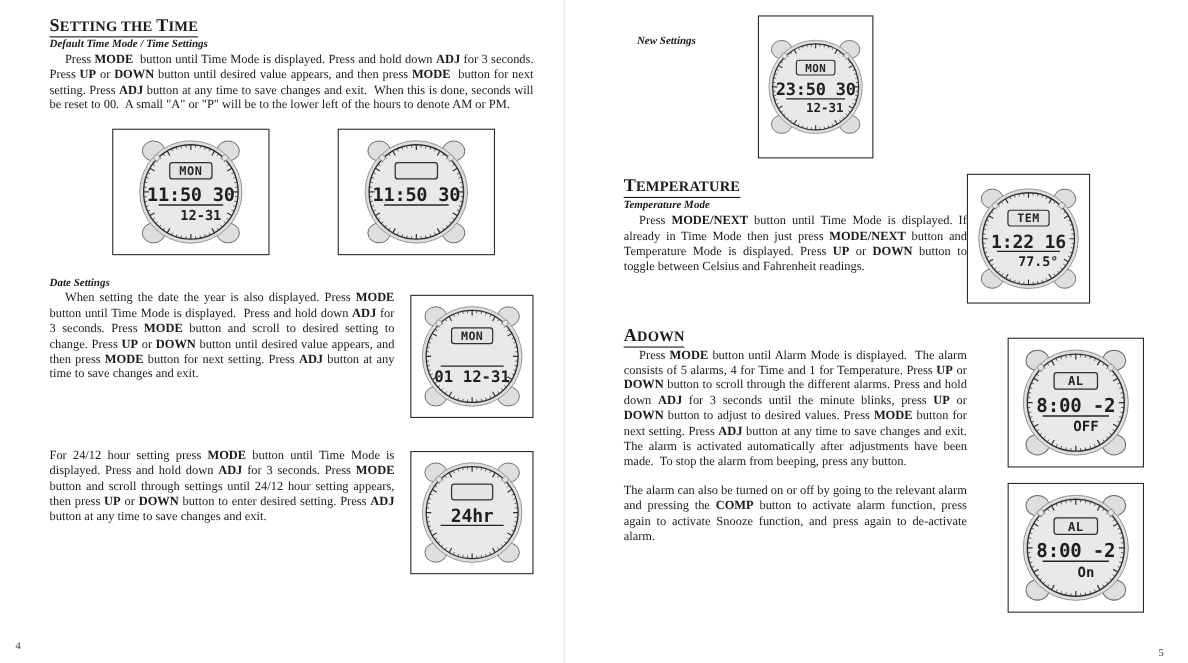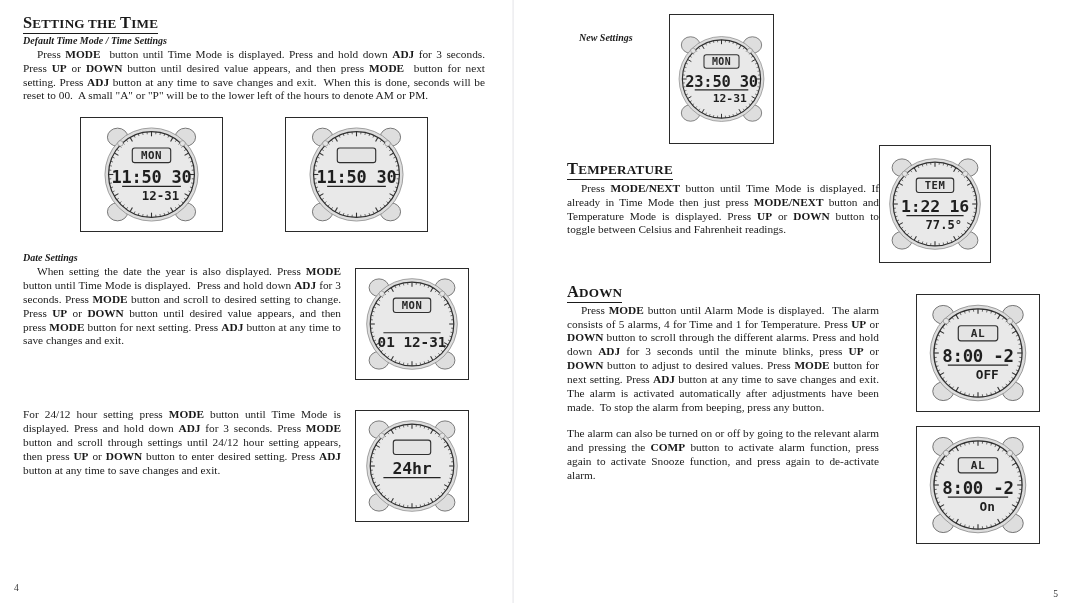--- a/index.html
+++ b/index.html
@@ -6,21 +6,21 @@
   body{
     width:1080px;height:603px;
     background:#ffffff;
     font-family:"Liberation Serif", serif;
     color:#1a1a1a;
     overflow:hidden;
     position:relative;
   }
   .spread{position:absolute;inset:0;display:flex;}
   .page{position:relative;height:603px;box-sizing:border-box;}
-  .page-left{width:513px;padding:14px 28px 0 23px;}
+  .page-left{width:513px;padding:14px 28px 0 45px;}
   .page-right{width:567px;padding:14px 30px 0 54px;}
   .gutter{position:absolute;left:512px;top:0;width:2px;height:603px;
           background:linear-gradient(to right,#f2f2f4,#e7e7ea);opacity:.75;}
 
   
   .h1{
     font-weight:bold;
     font-size:13.2px;
     letter-spacing:.2px;
     border-bottom:1.3px solid #1a1a1a;
@@ -411,21 +411,21 @@
             </div>
         </div>
       </div>
     </div>
 
     <div class="pagenum pn-left">4</div>
   </div>
 
   <div class="page page-right">
 
-    <div class="row" style="align-items:flex-start;gap:12px;padding-left:12px;">
+    <div class="row" style="align-items:flex-start;gap:32px;padding-left:12px;">
       <div class="h2" style="margin-top:18px;width:78px;">New Settings</div>
       <div class="figbox" style="width:105px;height:130px;">
         <div class="watch">
             <svg viewBox="0 0 100 100" preserveAspectRatio="xMidYMid meet">
     <ellipse cx="20" cy="17" rx="9" ry="8" fill="#dedede" stroke="#6a6a6a" stroke-width="0.8"></ellipse>
               <ellipse cx="80" cy="17" rx="9" ry="8" fill="#dedede" stroke="#6a6a6a" stroke-width="0.8"></ellipse>
               <ellipse cx="20" cy="83" rx="9" ry="8" fill="#dedede" stroke="#6a6a6a" stroke-width="0.8"></ellipse>
               <ellipse cx="80" cy="83" rx="9" ry="8" fill="#dedede" stroke="#6a6a6a" stroke-width="0.8"></ellipse>
     <circle cx="50" cy="50" r="41.2" fill="#dddddd" stroke="#8a8a8a" stroke-width="0.7"></circle>
     <circle cx="50" cy="50" r="38" fill="#e9e9e9" stroke="#2f2f2f" stroke-width="1.1"></circle>
@@ -498,20 +498,21 @@
               <text class="lcdtxt" x="58" y="72.5" text-anchor="middle" font-size="11" fill="#1f1f1f">12-31</text>
   </svg>
           </div>
       </div>
     </div>
 
     <div class="sec" style="margin-top:16px;">
       <div class="h1">
         <span class="cap">T</span><span>EMPERATURE</span>
       </div>
+      <div class="h2">Temperature Mode</div>
       <div class="row" style="align-items:flex-start;">
         <p class="body" style="width:312px;margin-top:1px;">Press <b>MODE/NEXT</b> button until Time Mode is displayed. If already in Time Mode then just press <b>MODE/NEXT</b> button and Temperature Mode is displayed. Press <b>UP</b> or <b>DOWN</b> button to toggle between Celsius and Fahrenheit readings.</p>
         <div class="figbox" style="width:112px;height:118px;margin-top:-36px;">
           <div class="watch">
               <svg viewBox="0 0 100 100" preserveAspectRatio="xMidYMid meet">
     <ellipse cx="20" cy="17" rx="9" ry="8" fill="#dedede" stroke="#6a6a6a" stroke-width="0.8"></ellipse>
                 <ellipse cx="80" cy="17" rx="9" ry="8" fill="#dedede" stroke="#6a6a6a" stroke-width="0.8"></ellipse>
                 <ellipse cx="20" cy="83" rx="9" ry="8" fill="#dedede" stroke="#6a6a6a" stroke-width="0.8"></ellipse>
                 <ellipse cx="80" cy="83" rx="9" ry="8" fill="#dedede" stroke="#6a6a6a" stroke-width="0.8"></ellipse>
     <circle cx="50" cy="50" r="41.2" fill="#dddddd" stroke="#8a8a8a" stroke-width="0.7"></circle>

